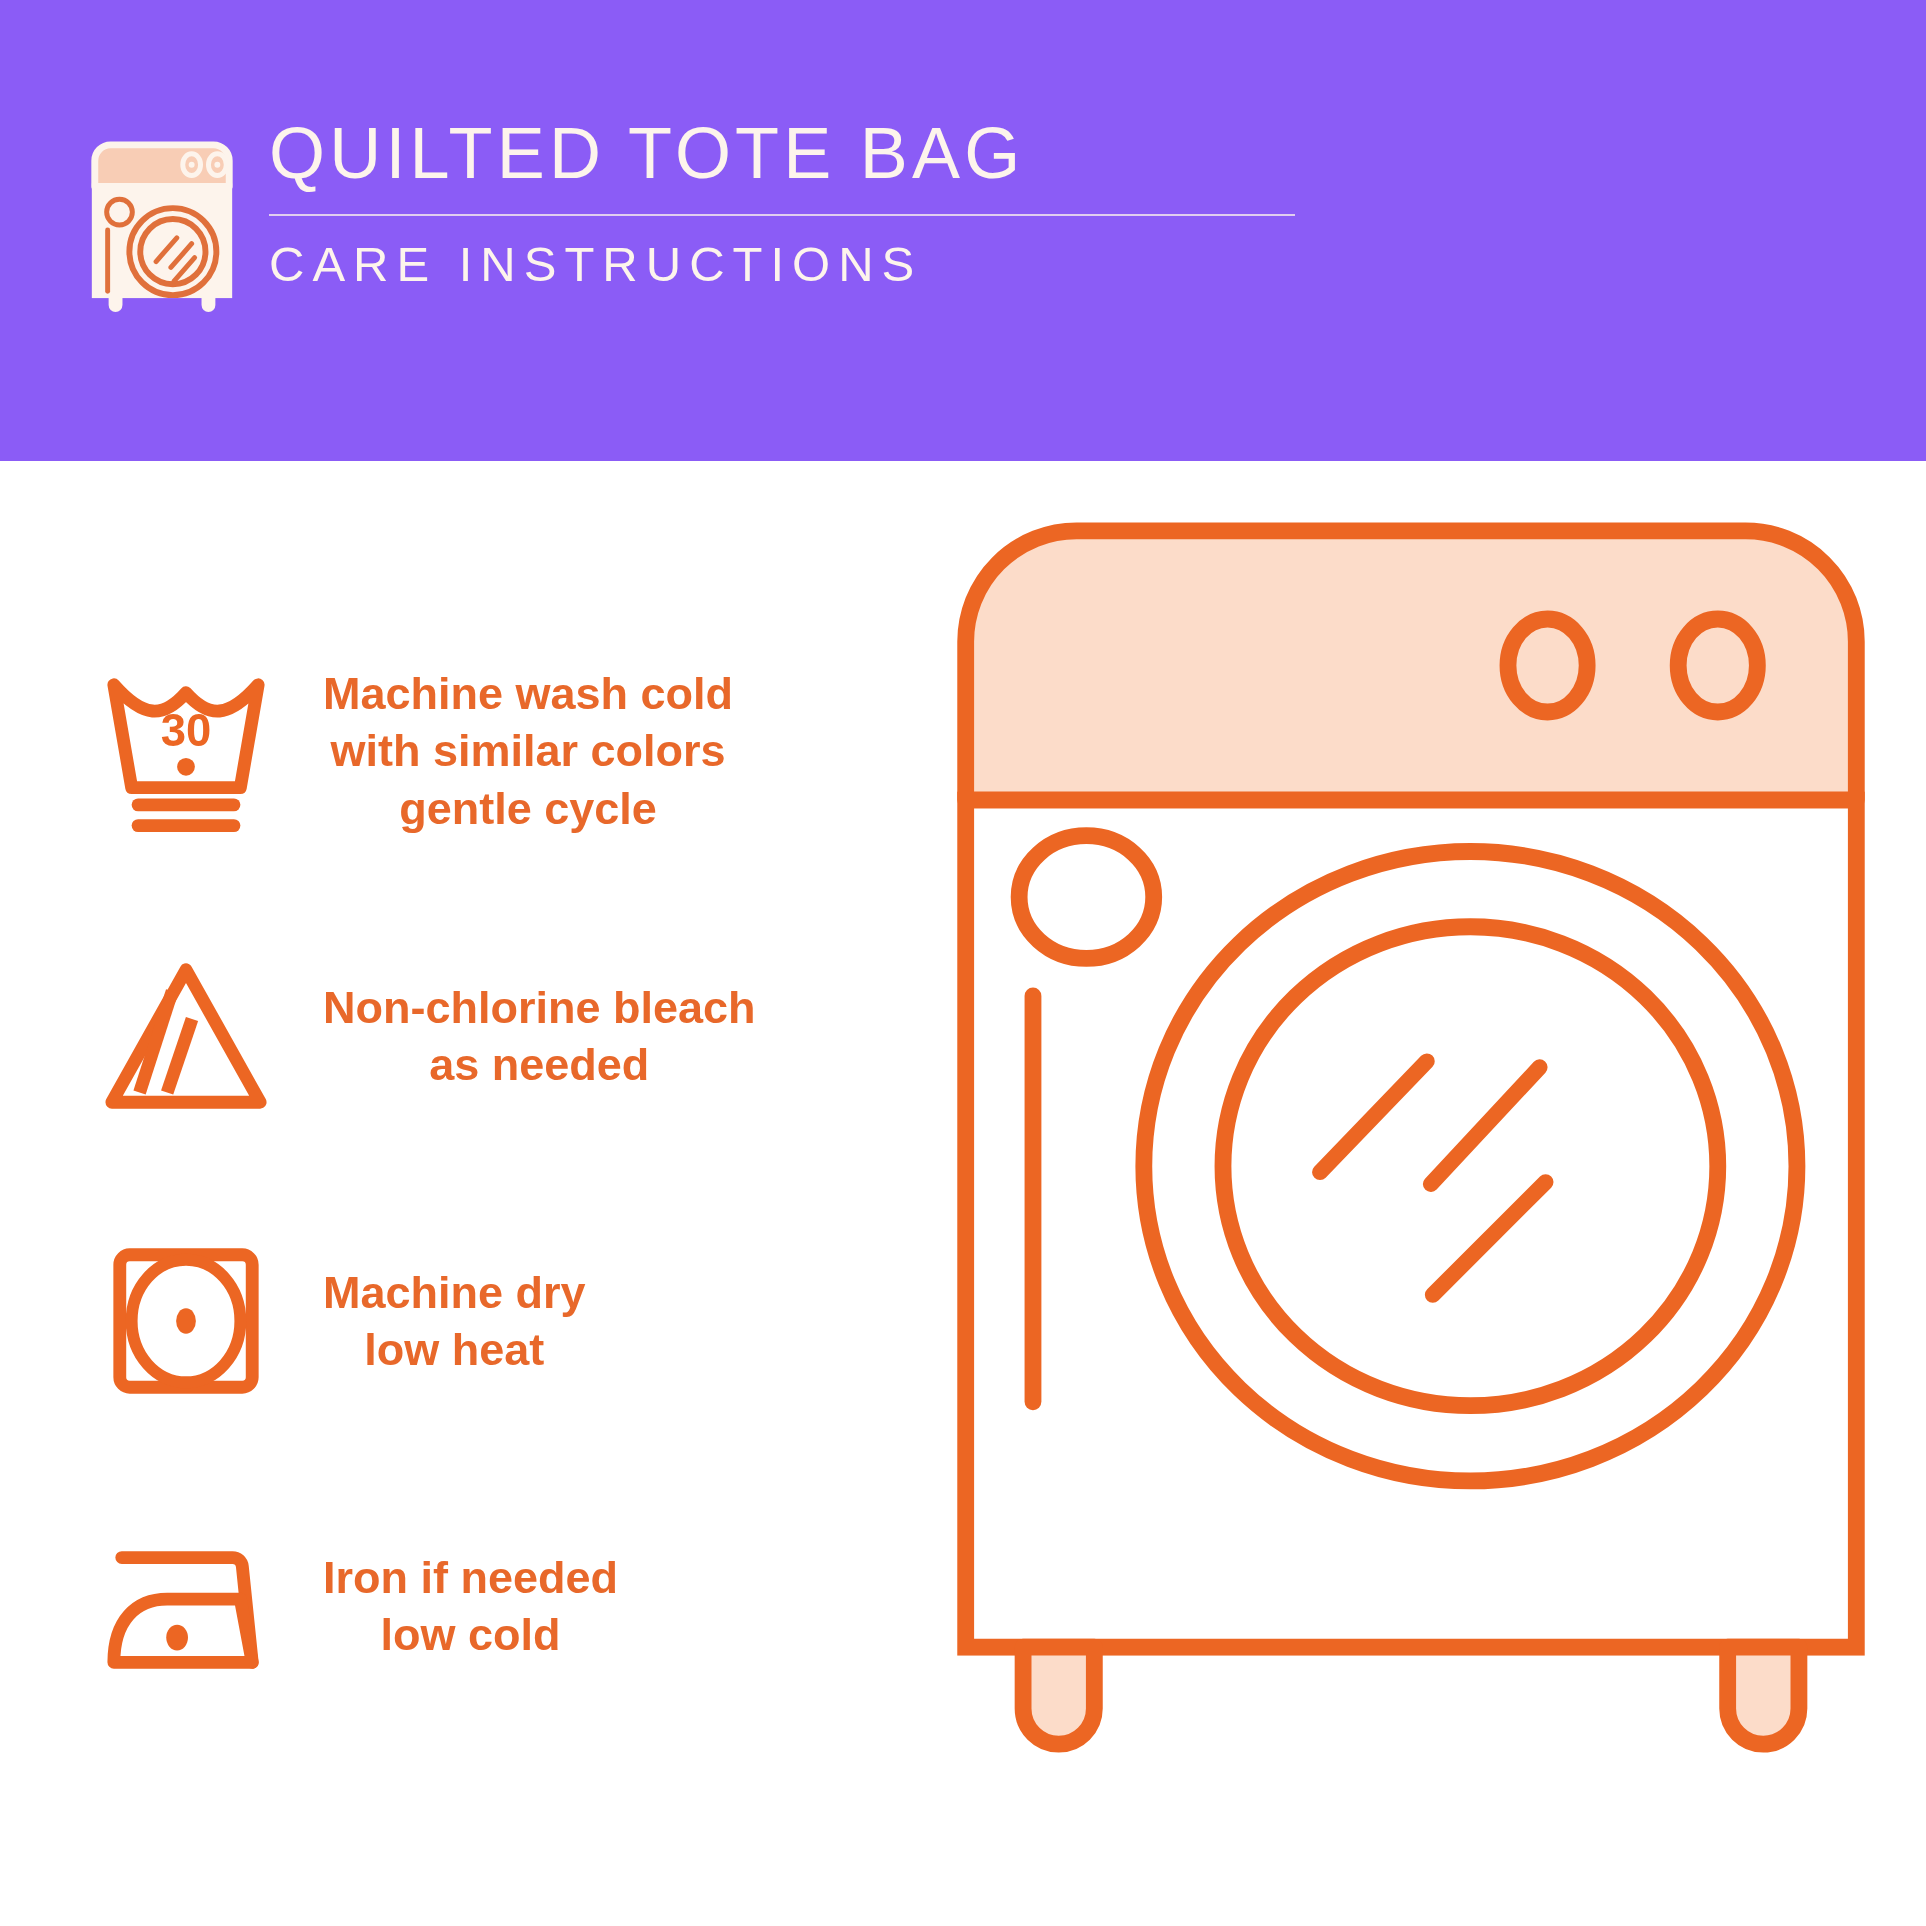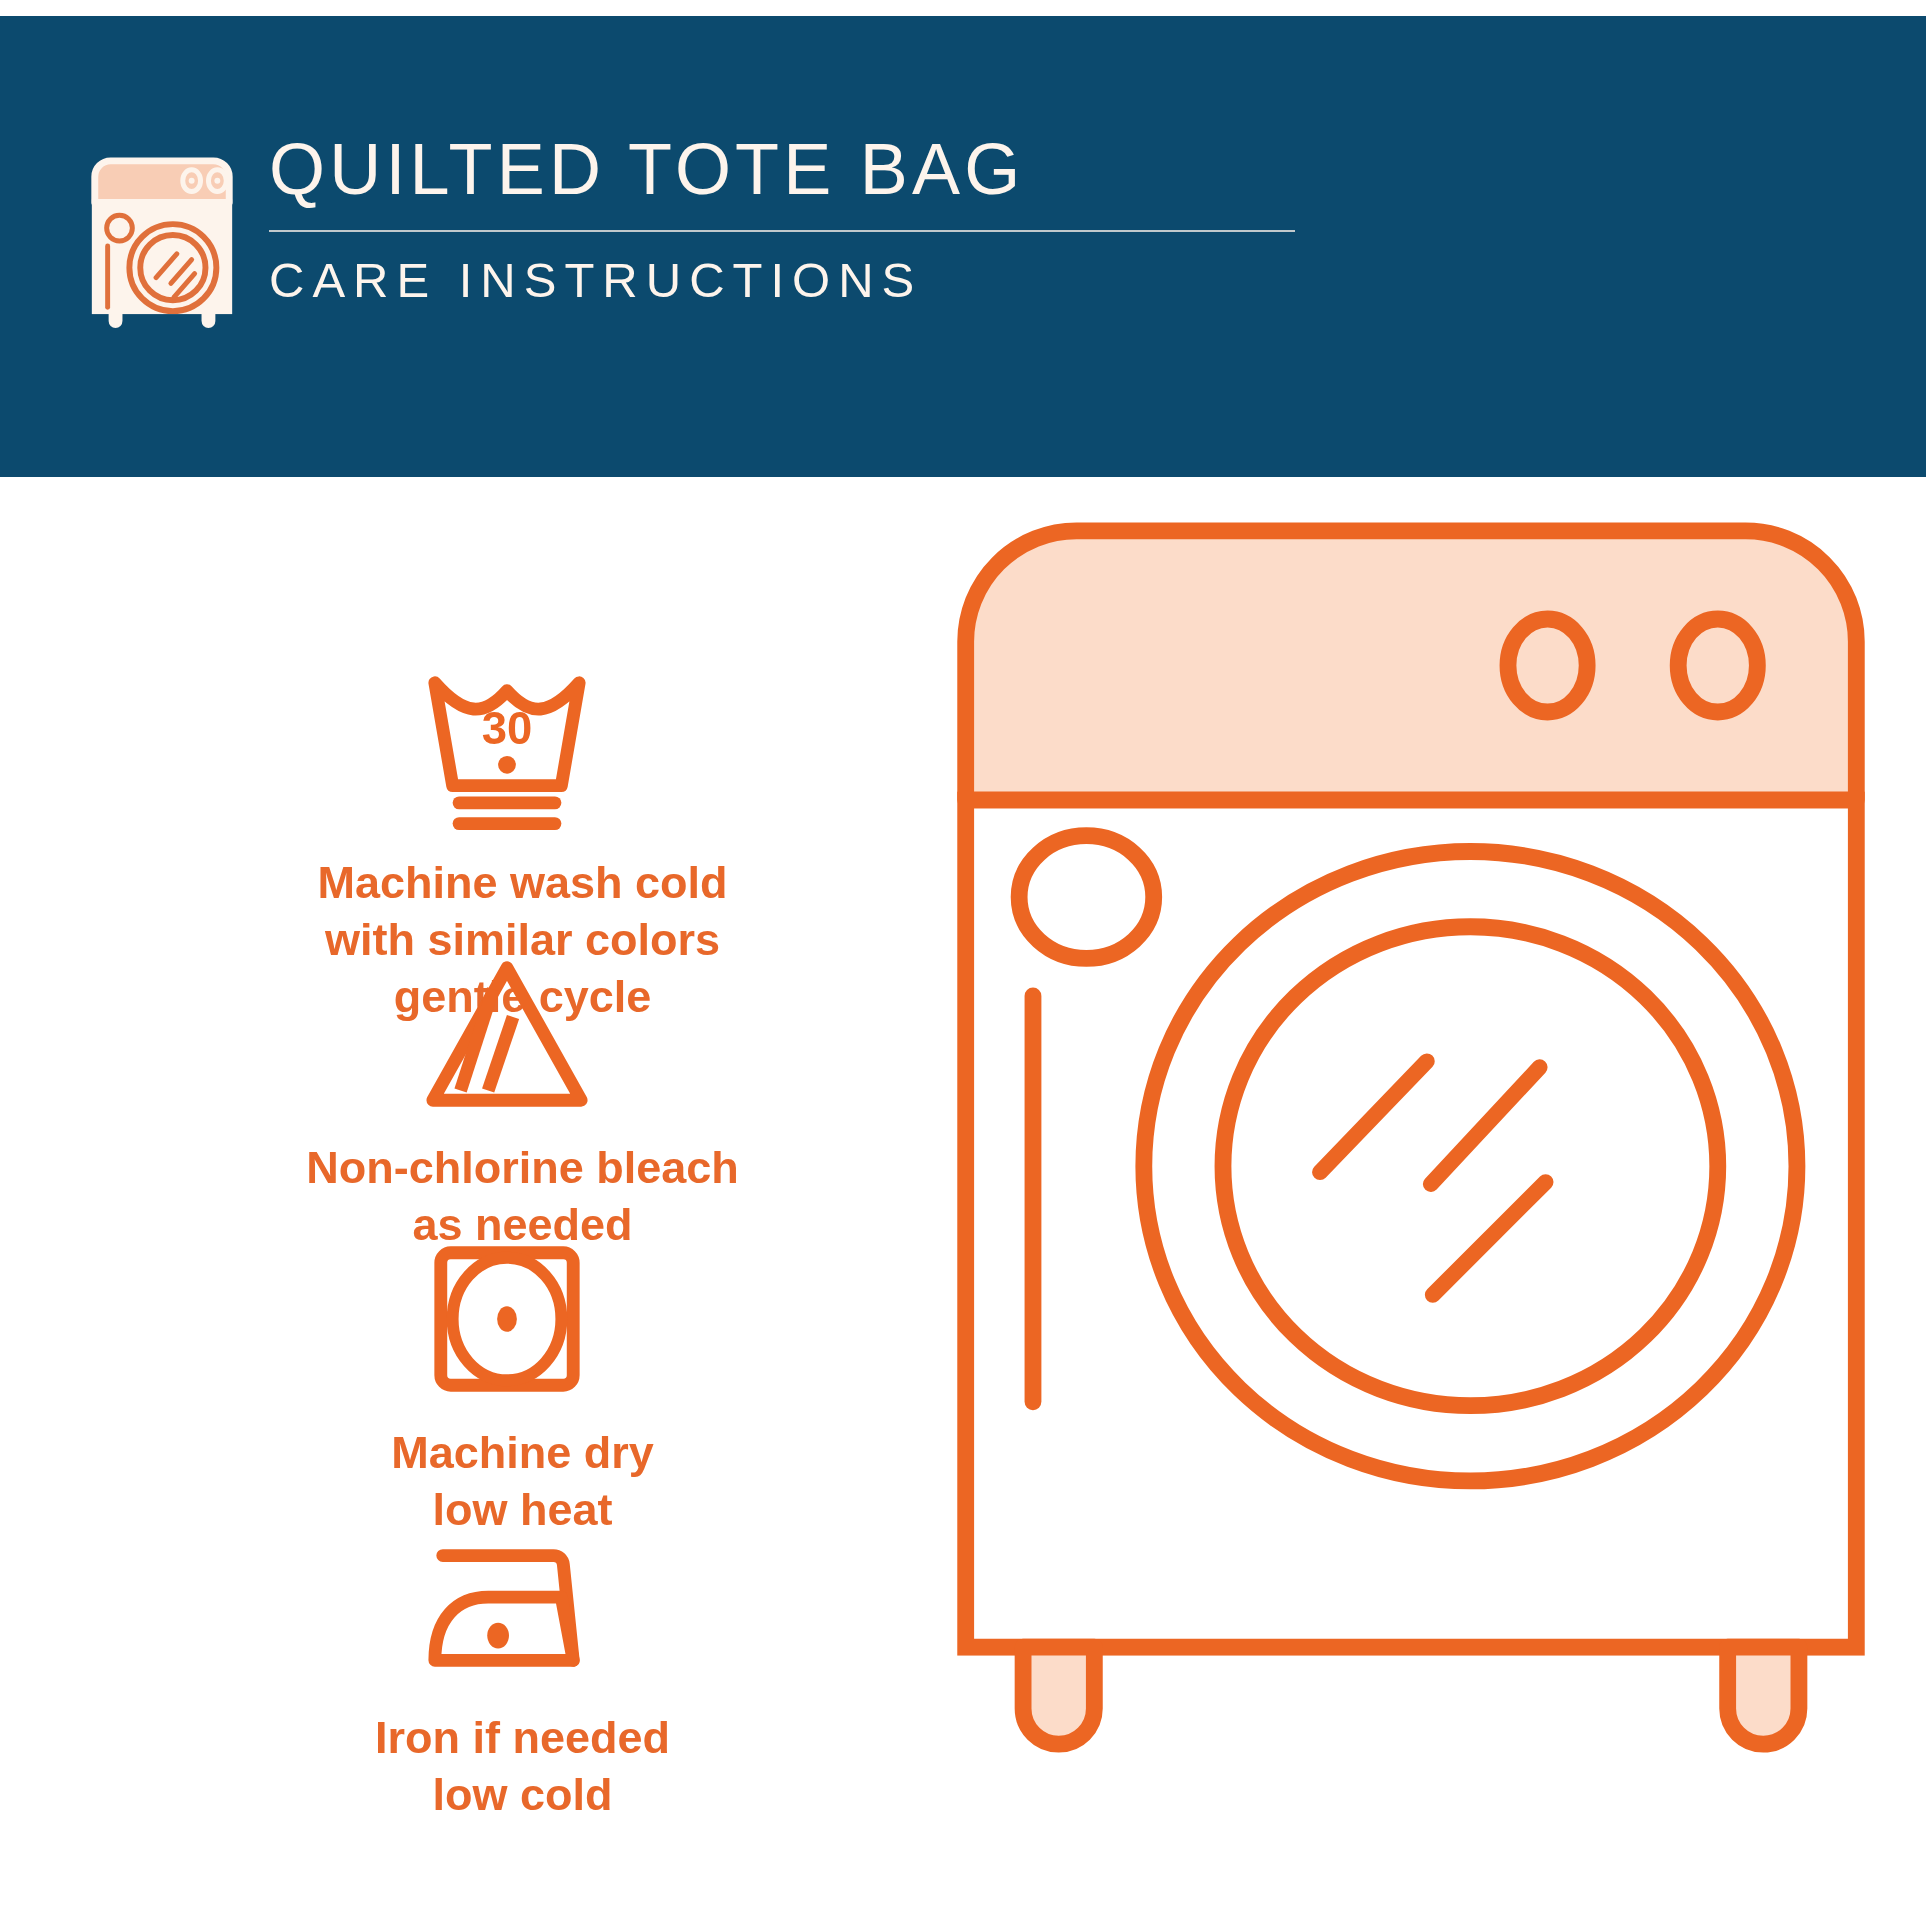--- a/index.html
+++ b/index.html
@@ -11,24 +11,24 @@
     width: 1927px;
     height: 1927px;
     font-family: "Liberation Sans", sans-serif;
     overflow: hidden;
     position: relative;
   }
 
   
   #header {
     position: absolute;
-    left: 0; top: 16px;
+    left: 0; top: 0;
     width: 1927px;
     height: 461px;
-    background: #0c4a6e;
+    background: #8b5cf6;
   }
   #header-inner {
     position: absolute;
     left: 77px;
     top: 127px;
     display: flex;
     align-items: flex-start;
   }
   #header-icon {
     width: 170px;
@@ -79,21 +79,20 @@
     position: absolute;
     left: 81px;
     top: 183px;
     width: 851px;
   }
   .care-item {
     display: flex;
     align-items: center;
     height: 214px;
     margin-bottom: 71px;
-    flex-direction: column;
   }
   .care-symbol {
     width: 210px;
     flex: 0 0 210px;
     display: flex;
     align-items: center;
     justify-content: center;
   }
   .care-text {
     color: #E8682A;

